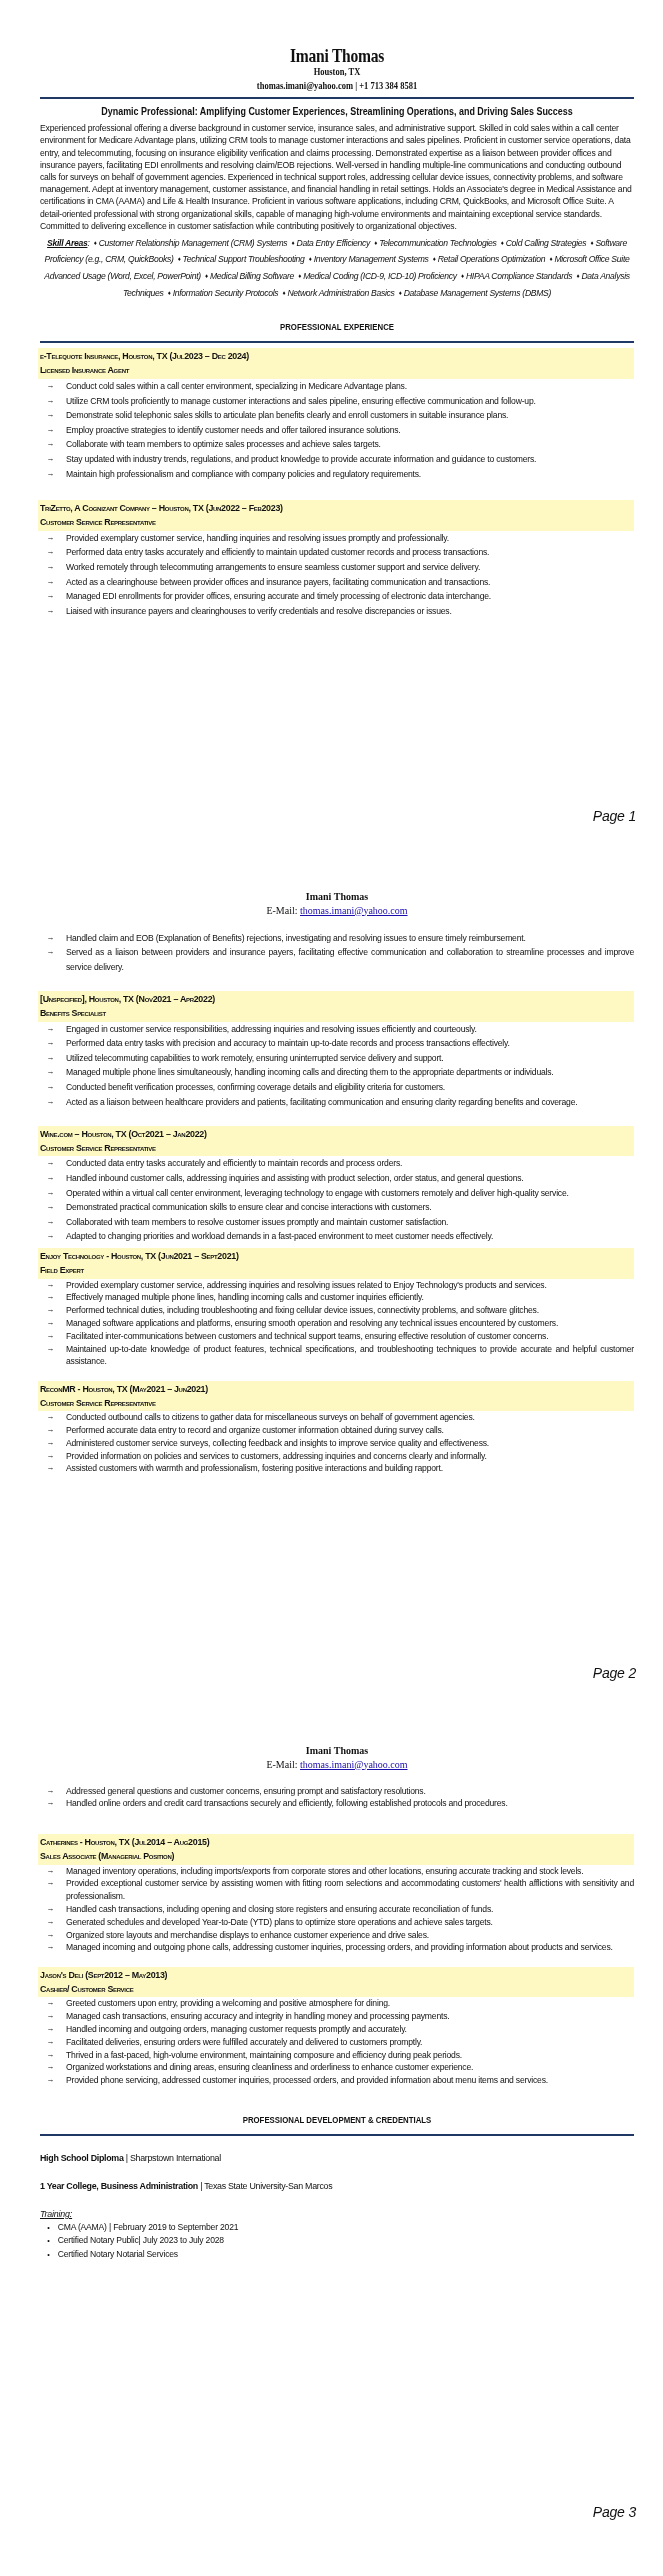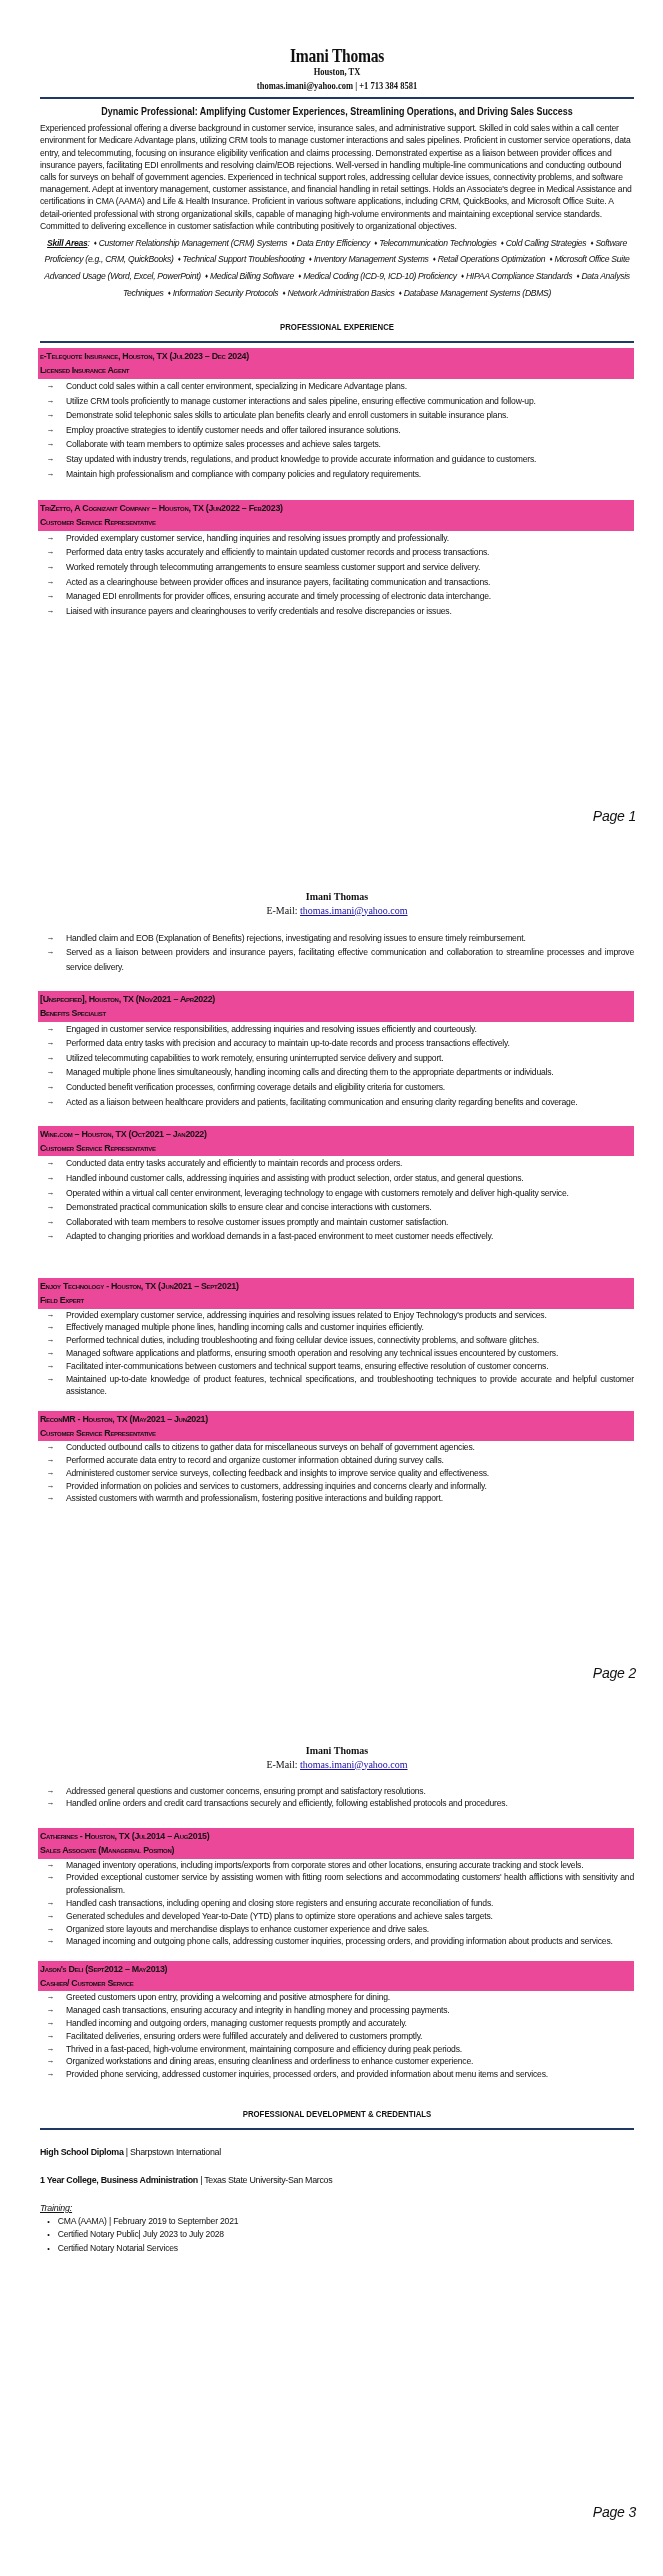--- a/index.html
+++ b/index.html
@@ -14,21 +14,21 @@
   .contact { text-align: center; font-family: "Liberation Serif", serif; font-weight: bold; font-size: 10px; line-height: 12.5px; transform: scaleX(0.85); }
   .rule { height: 2.1px; background: #1f3864; width: 594px; }
   .headline { text-align: center; font-weight: bold; font-size: 10.4px; line-height: 15px; transform: scaleX(0.86); }
   .summary { font-size: 8.6px; line-height: 12.2px; letter-spacing: -0.2px; }
   .skills { text-align: center; font-size: 8.6px; line-height: 16.7px; font-style: italic; letter-spacing: -0.3px; }
   .skills .lbl { font-weight: bold; text-decoration: underline; }
   .skills .dia { font-style: normal; font-size: 6.2px; margin: 0 2.1px; vertical-align: 1px; }
   .section-title { text-align: center; font-weight: bold; font-size: 8.9px; line-height: 11.5px; transform: scaleX(0.88); }
 
   
-  .job-head { background: #ec4899; padding: 1px 1.6px 1.6px; margin-left: -1.6px; width: 596px; }
+  .job-head { background: #fef9c3; padding: 1px 1.6px 1.6px; margin-left: -1.6px; width: 596px; }
   .job-head .l1, .job-head .l2 { font-weight: bold; font-size: 8.9px; font-variant: small-caps; line-height: 14px; letter-spacing: -0.3px; }
   .bullets { list-style: none; }
   .bullets li { position: relative; padding-left: 26px; font-size: 8.6px; letter-spacing: -0.2px; text-align: justify; }
   .bullets li .arr { position: absolute; left: 6.8px; top: 0; font-size: 7.8px; }
   .b-loose li { line-height: 14.6px; }
   .b-tight li { line-height: 12.8px; }
   .page-num { position: absolute; right: 28px; font-style: italic; font-size: 14px; letter-spacing: -0.2px; }
 
   
   .name-sm { text-align: center; font-family: "Liberation Serif", serif; font-weight: bold; font-size: 10px; line-height: 13.5px; }
@@ -134,21 +134,21 @@
       <ul class="bullets b-loose">
           <li><span class="arr">→</span><span>Conducted data entry tasks accurately and efficiently to maintain records and process orders.</span></li>
           <li><span class="arr">→</span><span>Handled inbound customer calls, addressing inquiries and assisting with product selection, order status, and general questions.</span></li>
           <li><span class="arr">→</span><span>Operated within a virtual call center environment, leveraging technology to engage with customers remotely and deliver high-quality service.</span></li>
           <li><span class="arr">→</span><span>Demonstrated practical communication skills to ensure clear and concise interactions with customers.</span></li>
           <li><span class="arr">→</span><span>Collaborated with team members to resolve customer issues promptly and maintain customer satisfaction.</span></li>
           <li><span class="arr">→</span><span>Adapted to changing priorities and workload demands in a fast-paced environment to meet customer needs effectively.</span></li>
         </ul>
     </div>
 
-    <div style="margin-top:34px;">
+    <div style="margin-top:4px;">
       <div class="job-head">
         <div class="l1">Enjoy Technology - Houston, TX (Jun2021 – Sept2021)</div>
         <div class="l2">Field Expert</div>
       </div>
       <ul class="bullets b-tight">
           <li><span class="arr">→</span><span>Provided exemplary customer service, addressing inquiries and resolving issues related to Enjoy Technology's products and services.</span></li>
           <li><span class="arr">→</span><span>Effectively managed multiple phone lines, handling incoming calls and customer inquiries efficiently.</span></li>
           <li><span class="arr">→</span><span>Performed technical duties, including troubleshooting and fixing cellular device issues, connectivity problems, and software glitches.</span></li>
           <li><span class="arr">→</span><span>Managed software applications and platforms, ensuring smooth operation and resolving any technical issues encountered by customers.</span></li>
           <li><span class="arr">→</span><span>Facilitated inter-communications between customers and technical support teams, ensuring effective resolution of customer concerns.</span></li>
@@ -178,21 +178,21 @@
     <div class="name-sm">Imani Thomas</div>
     <div class="email-line">
       <span>E-Mail:</span>
       <a>thomas.imani@yahoo.com</a>
     </div>
     <ul class="bullets b-tight" style="margin-top:13.5px;">
         <li><span class="arr">→</span><span>Addressed general questions and customer concerns, ensuring prompt and satisfactory resolutions.</span></li>
         <li><span class="arr">→</span><span>Handled online orders and credit card transactions securely and efficiently, following established protocols and procedures.</span></li>
       </ul>
 
-    <div style="margin-top:18px;">
+    <div style="margin-top:24px;">
       <div class="job-head">
         <div class="l1">Catherines - Houston, TX (Jul2014 – Aug2015)</div>
         <div class="l2">Sales Associate (Managerial Position)</div>
       </div>
       <ul class="bullets b-tight">
           <li><span class="arr">→</span><span>Managed inventory operations, including imports/exports from corporate stores and other locations, ensuring accurate tracking and stock levels.</span></li>
           <li><span class="arr">→</span><span>Provided exceptional customer service by assisting women with fitting room selections and accommodating customers' health afflictions with sensitivity and professionalism.</span></li>
           <li><span class="arr">→</span><span>Handled cash transactions, including opening and closing store registers and ensuring accurate reconciliation of funds.</span></li>
           <li><span class="arr">→</span><span>Generated schedules and developed Year-to-Date (YTD) plans to optimize store operations and achieve sales targets.</span></li>
           <li><span class="arr">→</span><span>Organized store layouts and merchandise displays to enhance customer experience and drive sales.</span></li>

